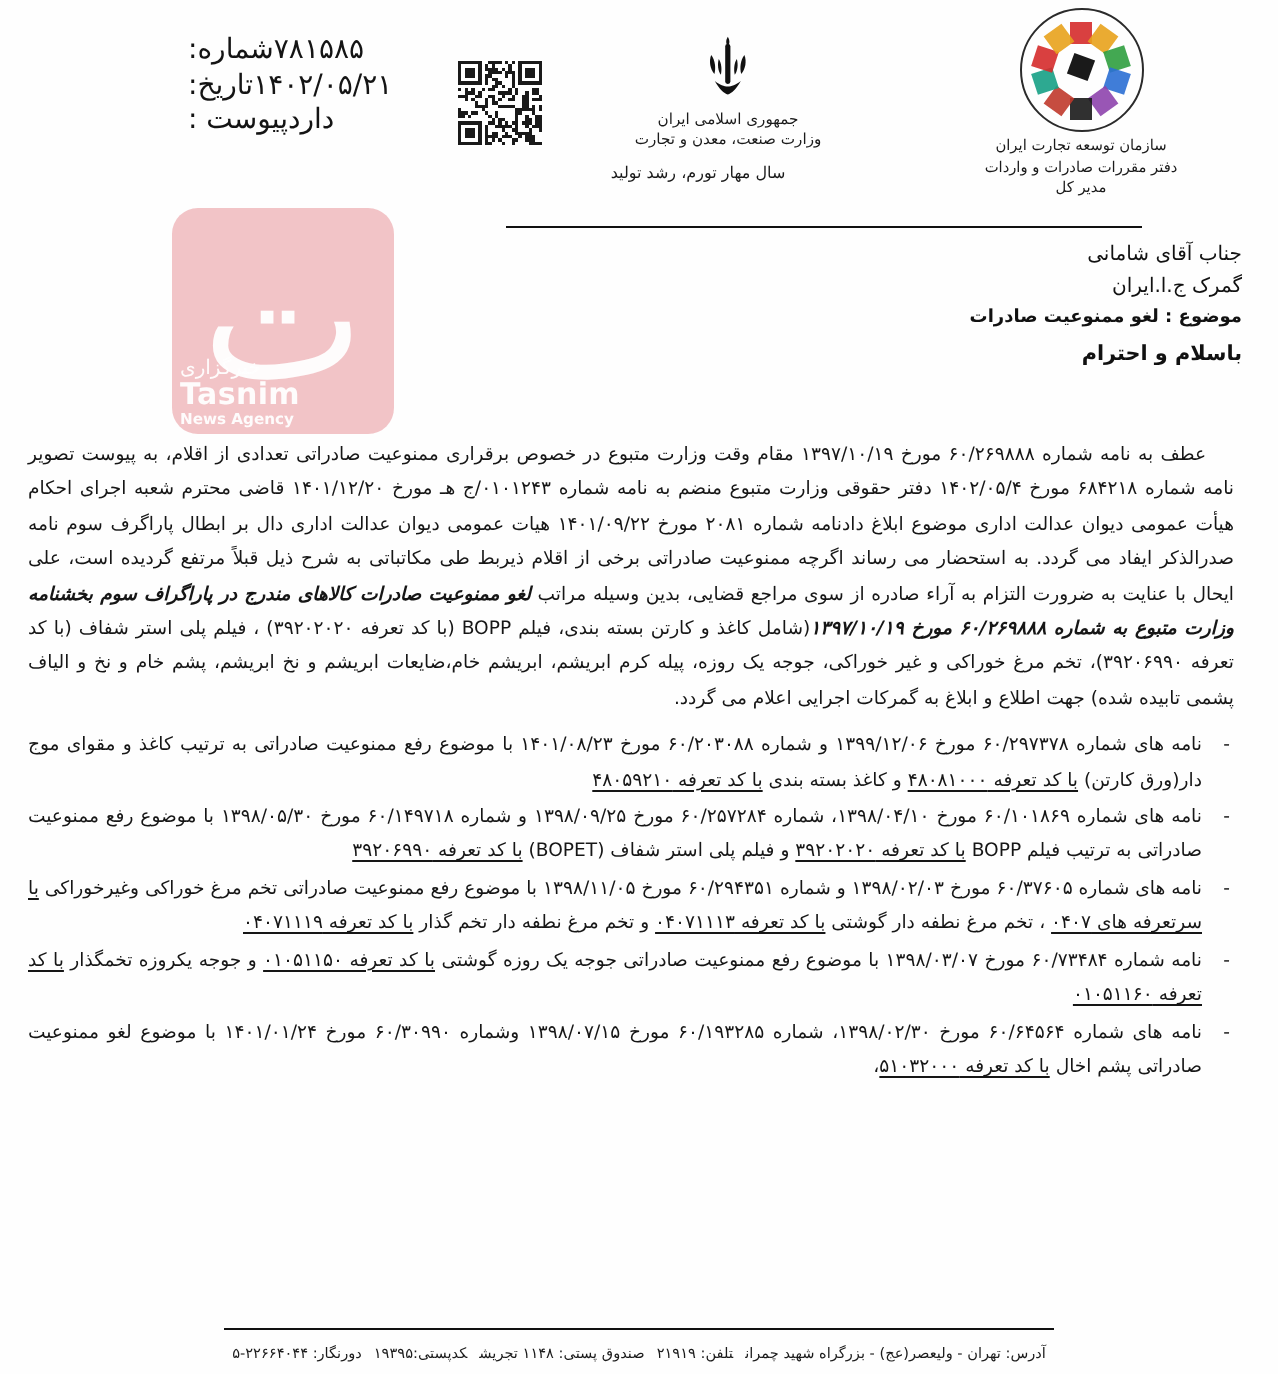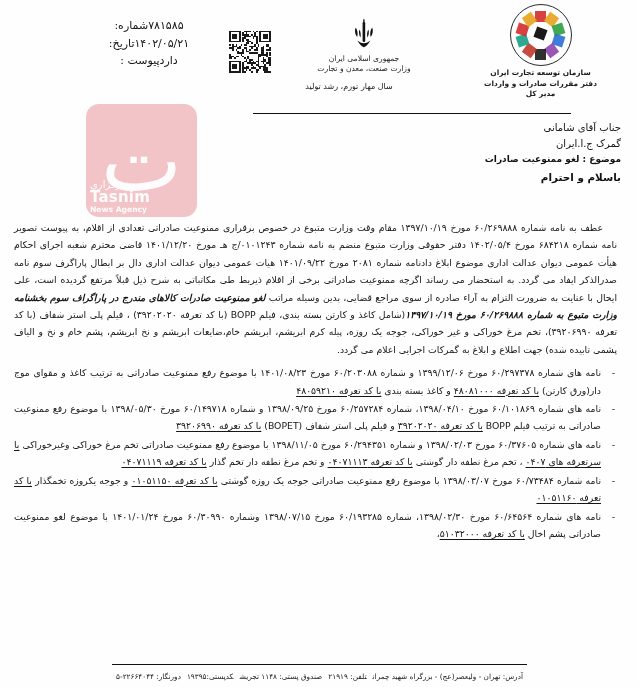--- a/index.html
+++ b/index.html
@@ -50,21 +50,21 @@
   }
   .tpo-pin {
     position: absolute;
     width: 11px;
     height: 11px;
     transform-origin: 50% 50%;
   }
   .org-line {
     font-size: 7.4px;
     line-height: 10.6px;
-    font-weight: bold;
+    font-weight: normal;
     color: #1a1a1a;
     white-space: nowrap;
   }
 
   
   .emblem-block {
     position: absolute;
     top: 18px;
     right: 205px;
     width: 140px;
@@ -108,26 +108,25 @@
 
   
   .meta-block {
     position: absolute;
     top: 17px;
     right: 425px;
     width: 120px;
     text-align: left;
   }
   .meta-row {
-    font-size: 11px;
+    font-size: 14px;
     line-height: 17.5px;
     white-space: nowrap;
     color: #141414;
     letter-spacing: .2px;
-    text-align: center;
   }
   .meta-label { font-weight: normal; }
   .meta-value { font-weight: normal; margin-right: 10px; }
 
   
   .rule-top {
     position: absolute;
     top: 113px;
     right: 68px;
     width: 318px;

